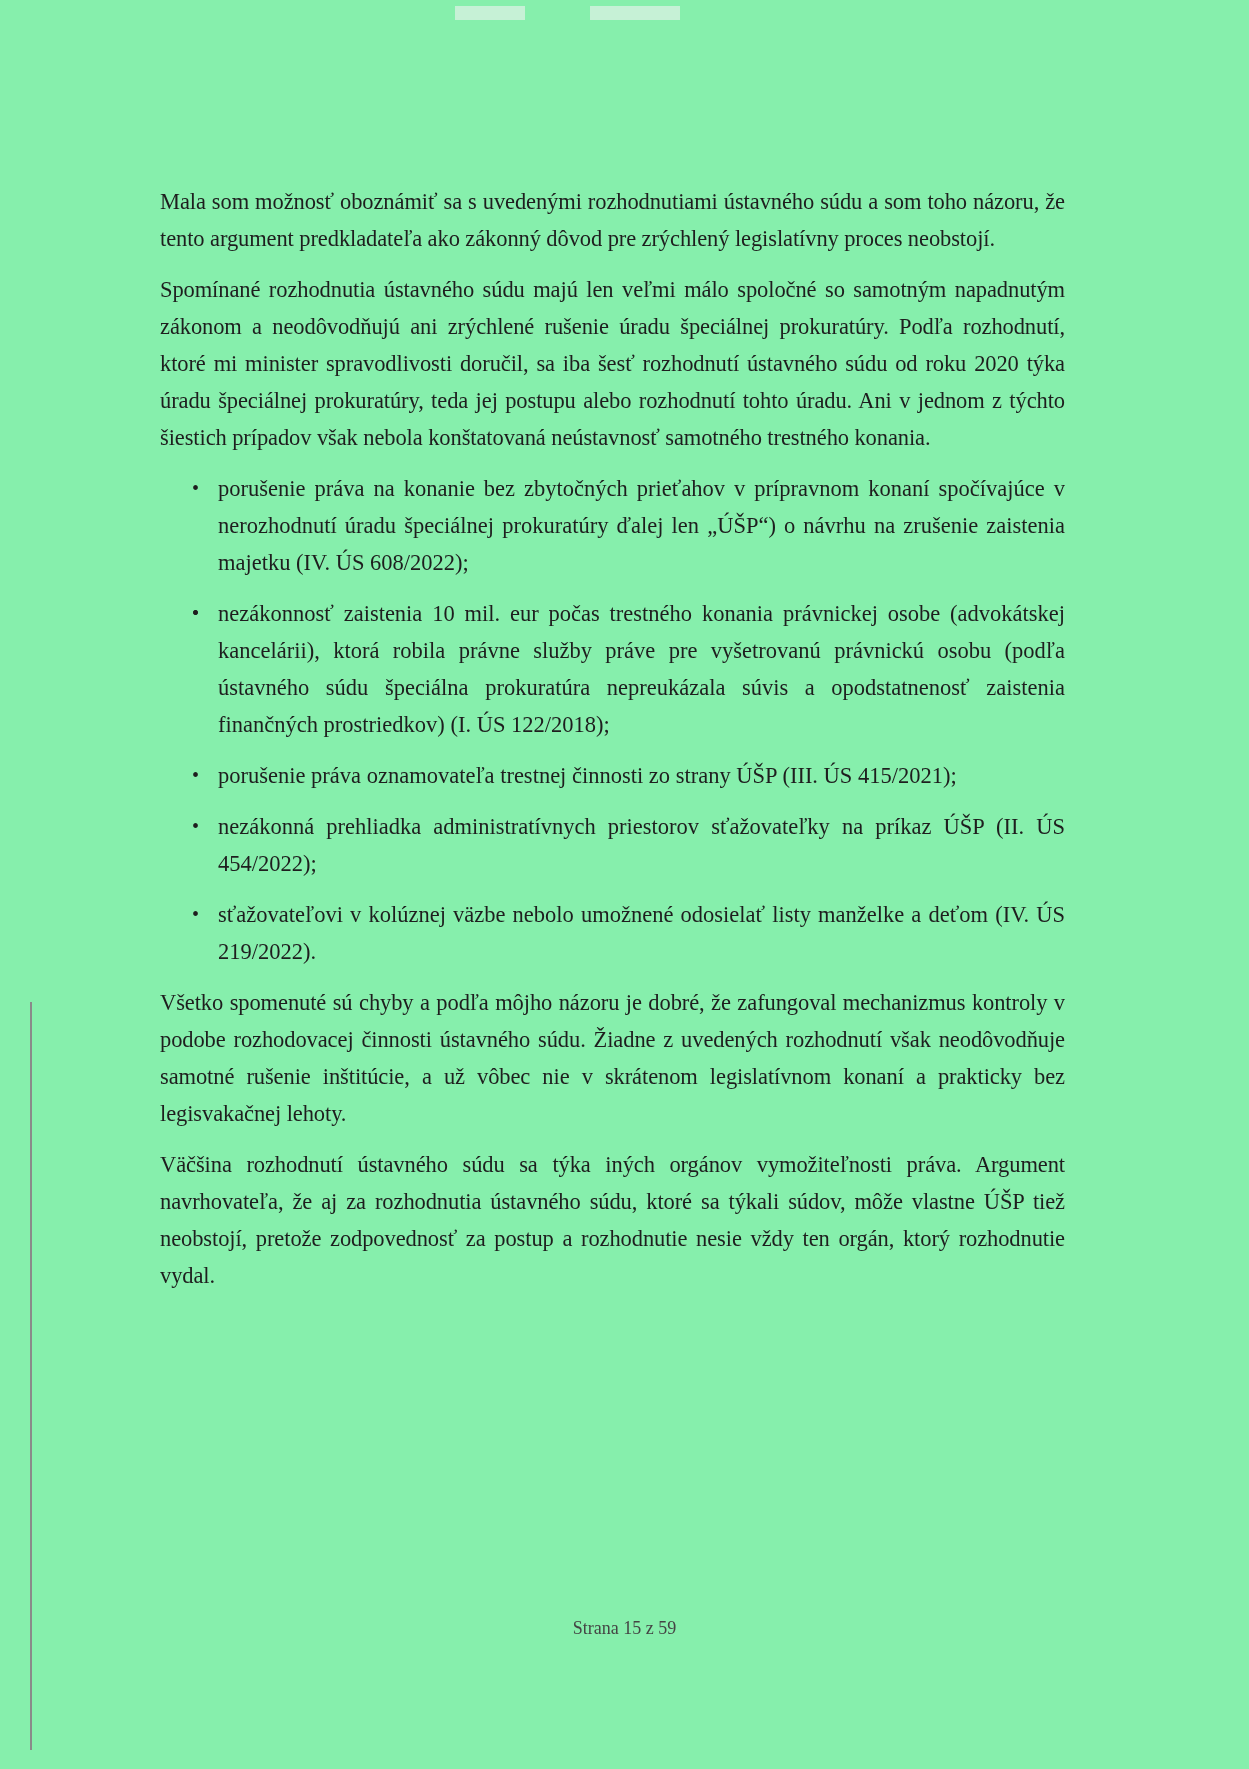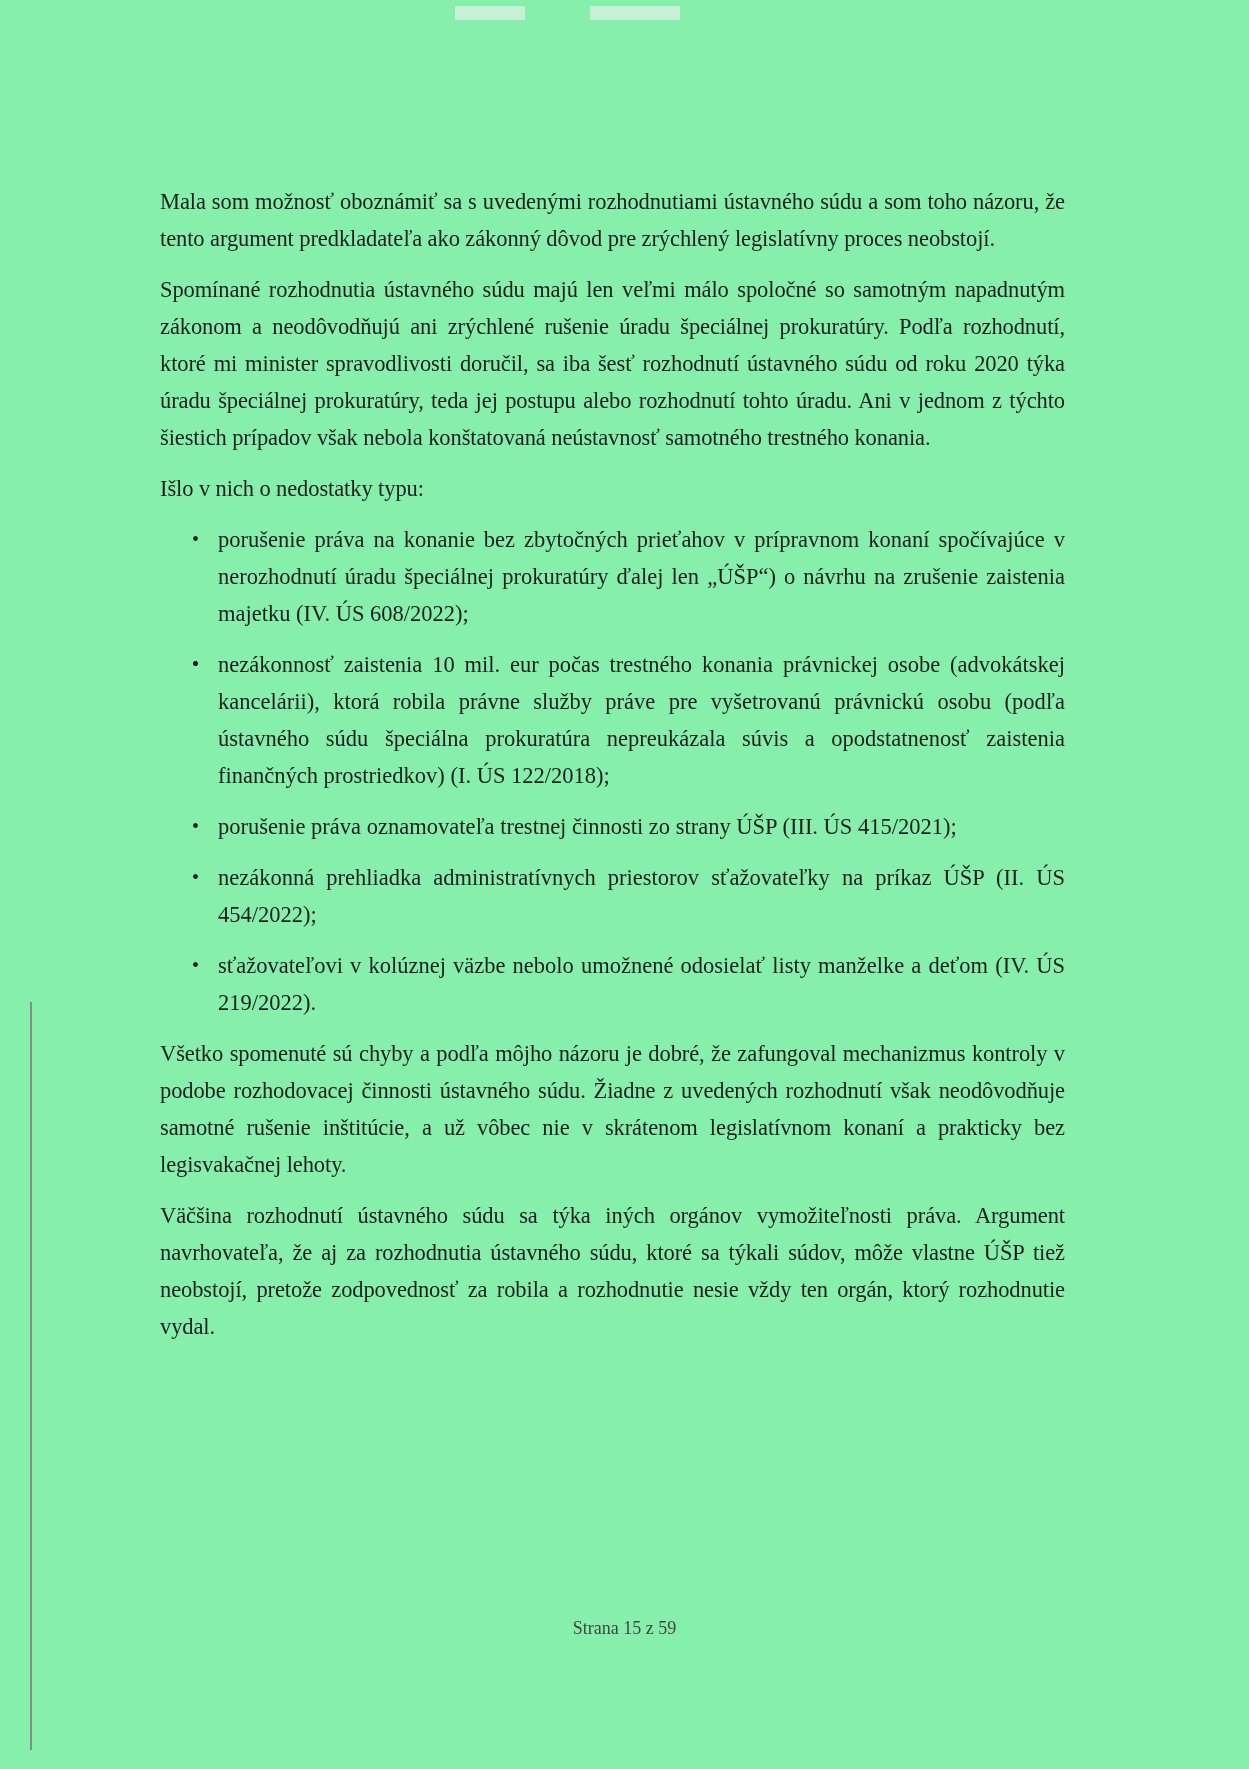--- a/index.html
+++ b/index.html
@@ -86,21 +86,20 @@
 <body>
 
 <div class="page">
   <div class="scan-noise" style="left:455px;width:70px;"></div>
   <div class="scan-noise" style="left:590px;width:90px;"></div>
   <div class="left-rule"></div>
 
   <div class="content">
     <p class="para">Mala som možnosť oboznámiť sa s uvedenými rozhodnutiami ústavného súdu a som toho názoru, že tento argument predkladateľa ako zákonný dôvod pre zrýchlený legislatívny proces neobstojí.</p>
     <p class="para">Spomínané rozhodnutia ústavného súdu majú len veľmi málo spoločné so samotným napadnutým zákonom a neodôvodňujú ani zrýchlené rušenie úradu špeciálnej prokuratúry. Podľa rozhodnutí, ktoré mi minister spravodlivosti doručil, sa iba šesť rozhodnutí ústavného súdu od roku 2020 týka úradu špeciálnej prokuratúry, teda jej postupu alebo rozhodnutí tohto úradu. Ani v jednom z týchto šiestich prípadov však nebola konštatovaná neústavnosť samotného trestného konania.</p>
-    <p class="para">Išlo v nich o nedostatky typu:</p>
 
     <ul class="bullets">
       <li>
         <span class="bullet">•</span>
         <span>porušenie práva na konanie bez zbytočných prieťahov v prípravnom konaní spočívajúce v nerozhodnutí úradu špeciálnej prokuratúry ďalej len „ÚŠP“) o návrhu na zrušenie zaistenia majetku (IV. ÚS 608/2022);</span>
       </li>
       <li>
         <span class="bullet">•</span>
       </li>
       <li>
@@ -115,17 +114,17 @@
         <span class="bullet">•</span>
         <span>nezákonná prehliadka administratívnych priestorov sťažovateľky na príkaz ÚŠP (II. ÚS 454/2022);</span>
       </li>
       <li>
         <span class="bullet">•</span>
         <span>sťažovateľovi v kolúznej väzbe nebolo umožnené odosielať listy manželke a deťom (IV. ÚS 219/2022).</span>
       </li>
     </ul>
 
     <p class="para">Všetko spomenuté sú chyby a podľa môjho názoru je dobré, že zafungoval mechanizmus kontroly v podobe rozhodovacej činnosti ústavného súdu. Žiadne z uvedených rozhodnutí však neodôvodňuje samotné rušenie inštitúcie, a už vôbec nie v skrátenom legislatívnom konaní a prakticky bez legisvakačnej lehoty.</p>
-    <p class="para">Väčšina rozhodnutí ústavného súdu sa týka iných orgánov vymožiteľnosti práva. Argument navrhovateľa, že aj za rozhodnutia ústavného súdu, ktoré sa týkali súdov, môže vlastne ÚŠP tiež neobstojí, pretože zodpovednosť za robila a rozhodnutie nesie vždy ten orgán, ktorý rozhodnutie vydal.</p>
+    <p class="para">Väčšina rozhodnutí ústavného súdu sa týka iných orgánov vymožiteľnosti práva. Argument navrhovateľa, že aj za rozhodnutia ústavného súdu, ktoré sa týkali súdov, môže vlastne ÚŠP tiež neobstojí, pretože zodpovednosť za postup a rozhodnutie nesie vždy ten orgán, ktorý rozhodnutie vydal.</p>
   </div>
 
   <div class="footer">Strana 15 z 59</div>
 </div>
 
 </body></html>

